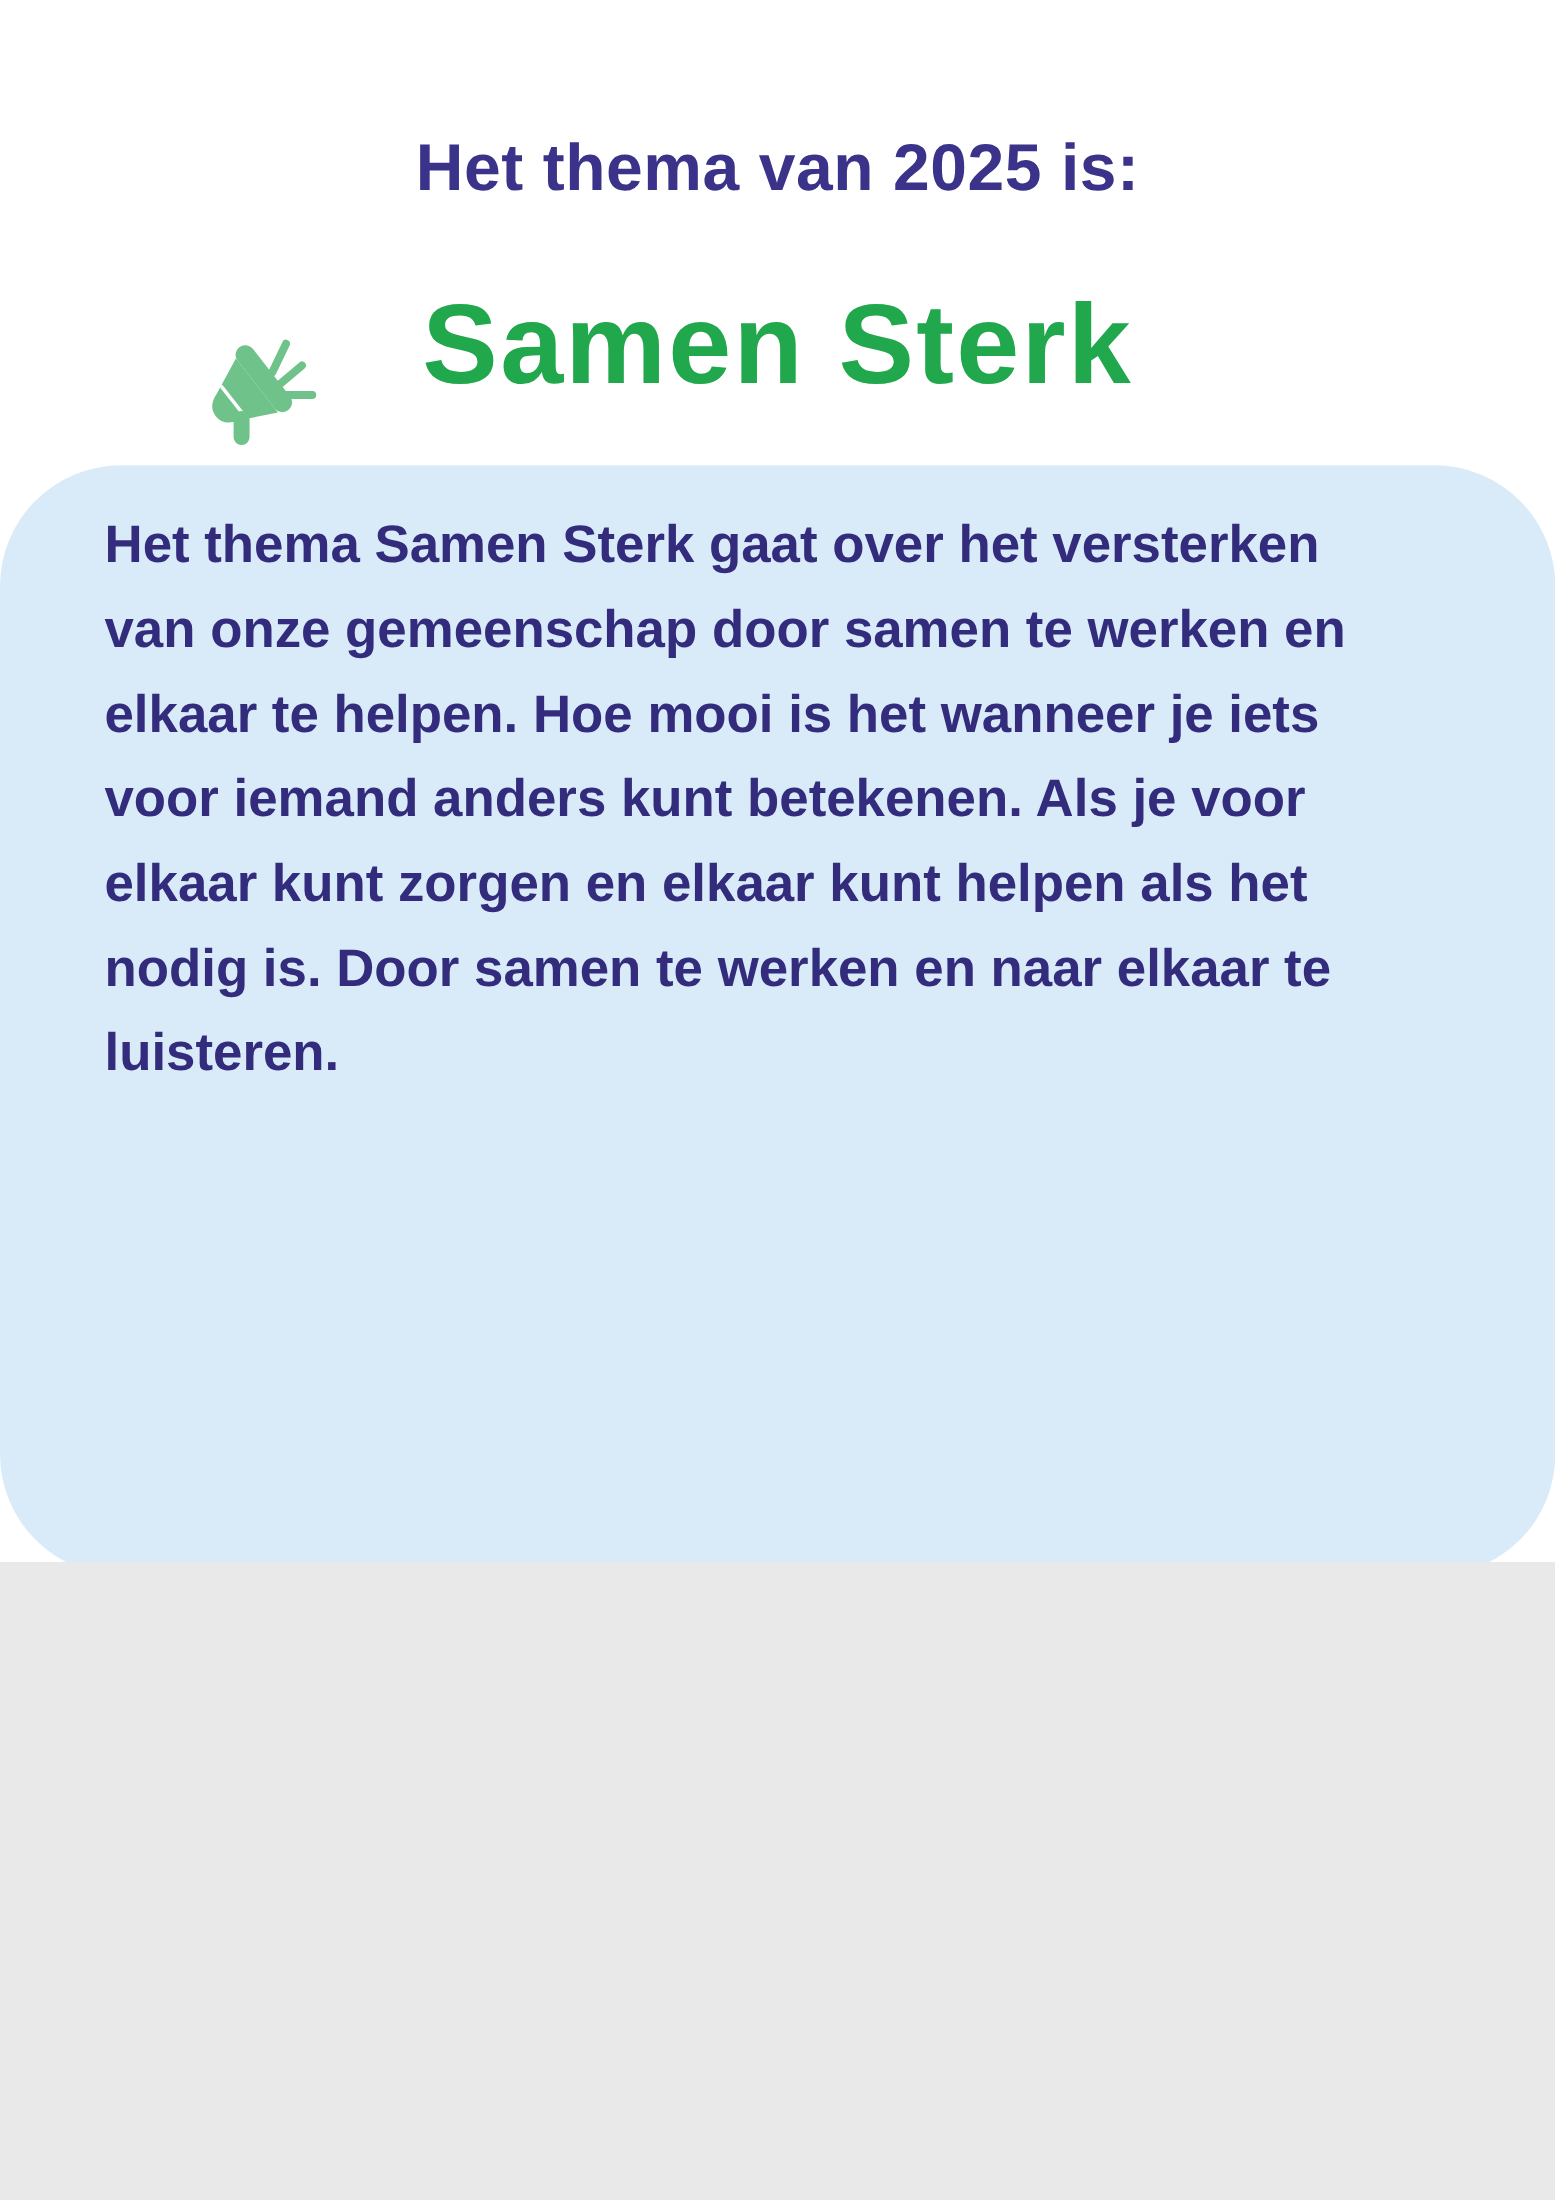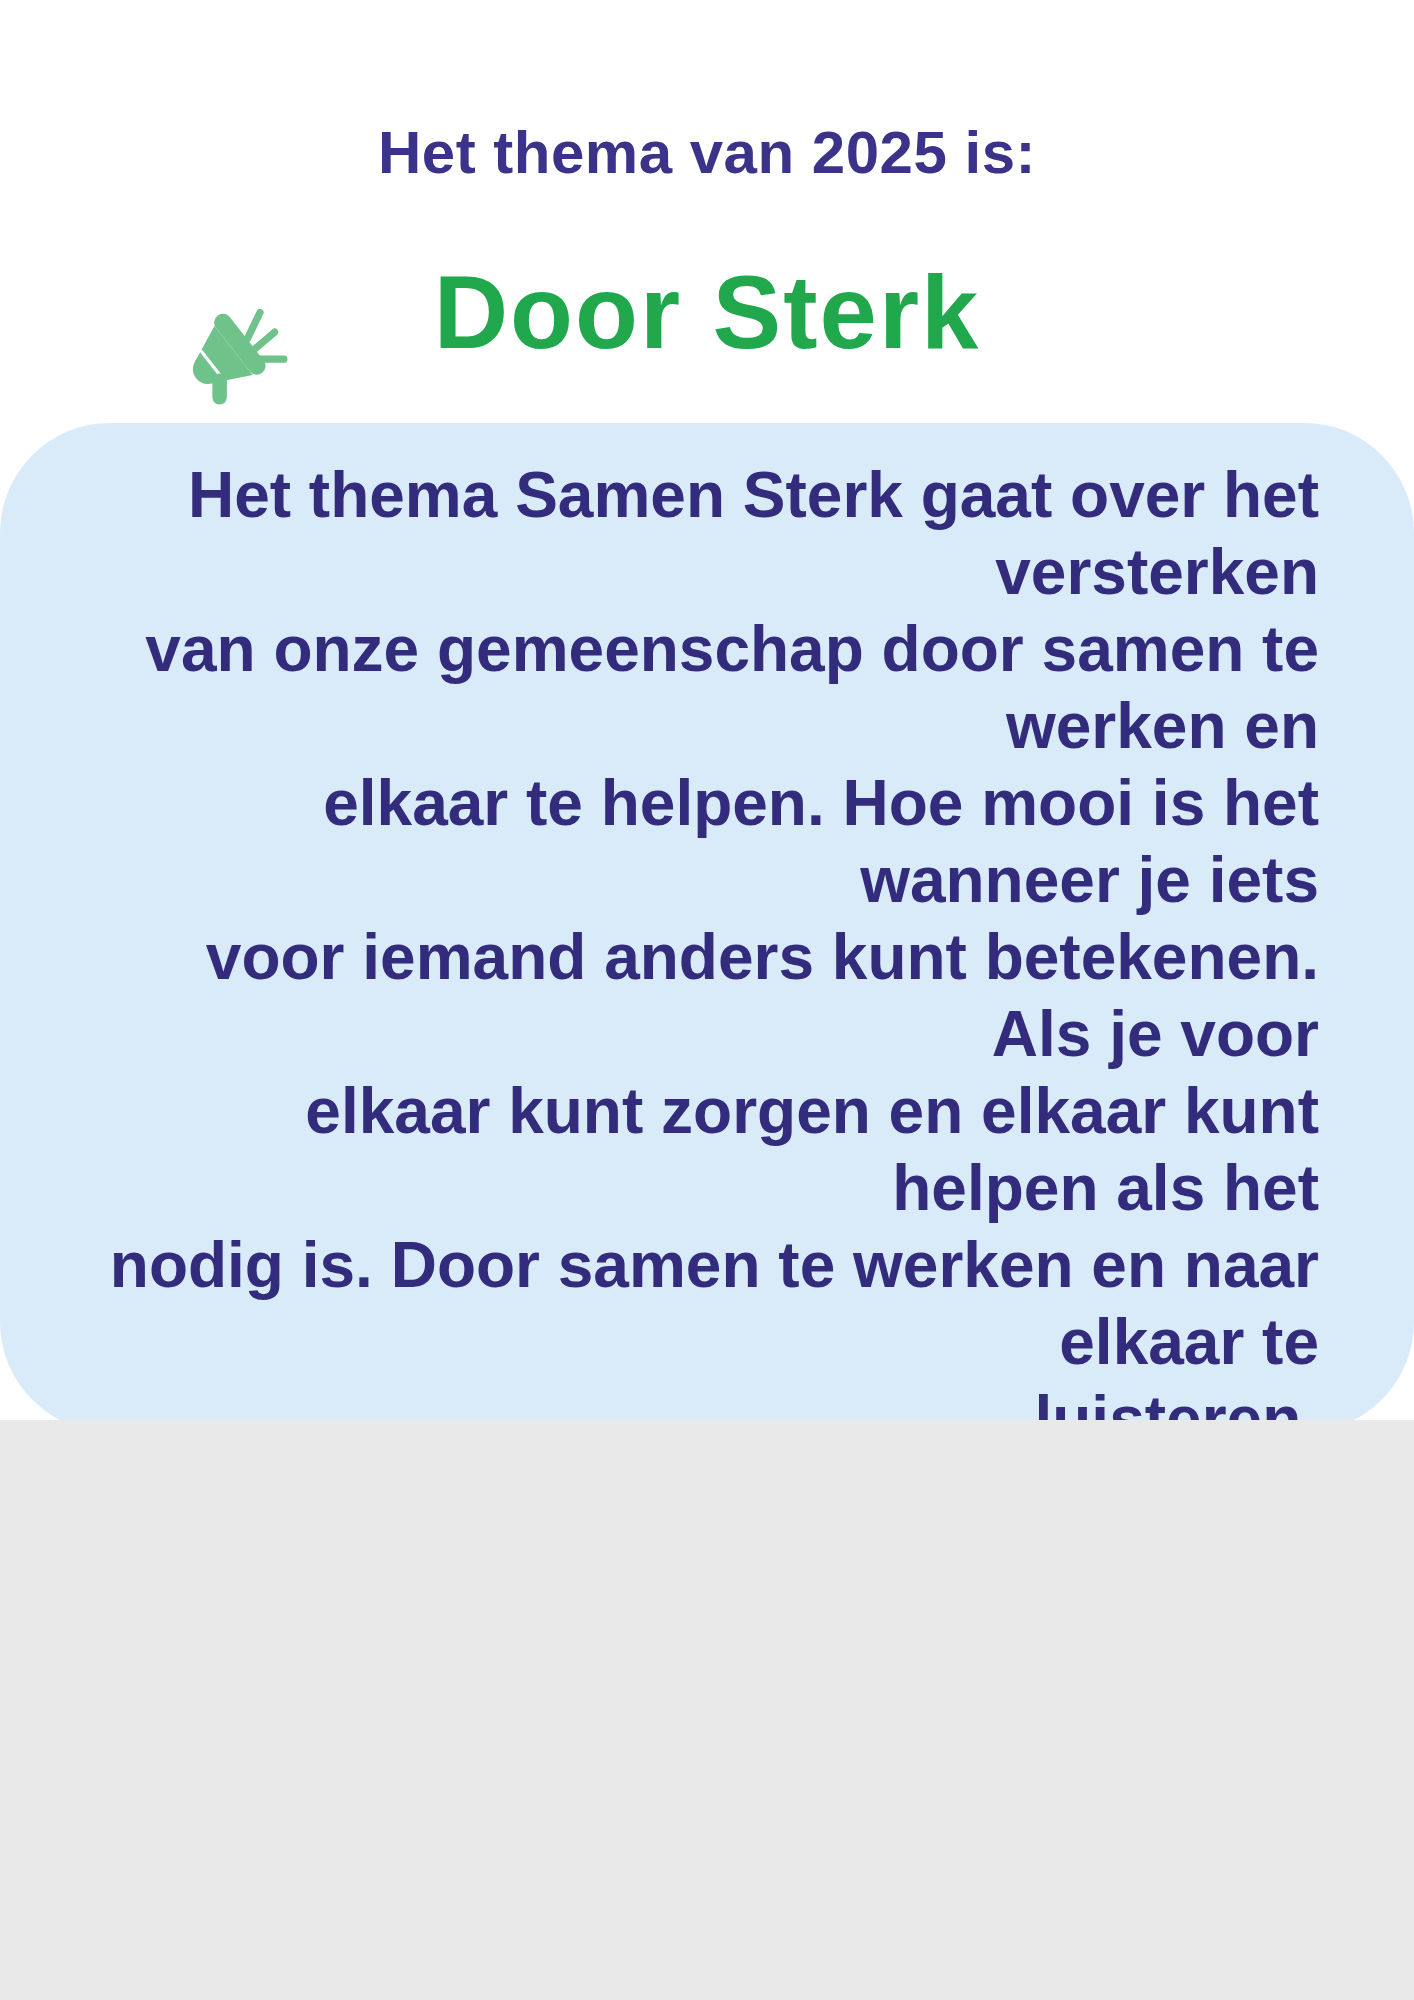--- a/index.html
+++ b/index.html
@@ -43,23 +43,23 @@
   .infobox{
     position:absolute;left:0;top:423px;
     width:1414px;height:1009px;
     background:var(--box-blue);
     border-radius:110px;
     box-sizing:border-box;
     padding:34px 95px 0 95px;
   }
   .para{
     margin:0 0 77px 0;
-    text-align:right;
+    text-align:left;
     white-space:pre-line;
-    font-size:64px;line-height:77px;
+    font-size:48px;line-height:77px;
     color:var(--body-purple);
   }
   .question{
     position:absolute;left:0;top:1505px;width:100%;
     text-align:center;
     white-space:pre-line;
     font-size:55px;line-height:88px;
     color:var(--question-green);
   }
   .cta{
@@ -74,21 +74,21 @@
   }
   svg{display:block;width:100%;height:100%;}
 </style>
 </head>
 <body>
 
 <div class="page">
 
   <div class="kicker">Het thema van 2025 is:</div>
 
-  <div class="title">Door Sterk</div>
+  <div class="title">Samen Sterk</div>
 
   <div class="megaphone">
     <svg viewBox="0 0 110 110" aria-hidden="true">
       <g fill="var(--icon-green)" stroke="none" transform="rotate(-38 48 58)">
         <path d="M60,28 L28,42 Q15,46 15,57 Q15,68 28,72 L60,88 Z"></path>
         <rect x="60" y="22" width="17" height="70" rx="8.5"></rect>
         <path d="M35,40 L35,74" stroke="#FFFFFF" stroke-width="3" stroke-linecap="round" fill="none"></path>
         <g transform="rotate(38 32 72)">
           <rect x="25" y="66" width="14" height="30" rx="7"></rect>
         </g>

